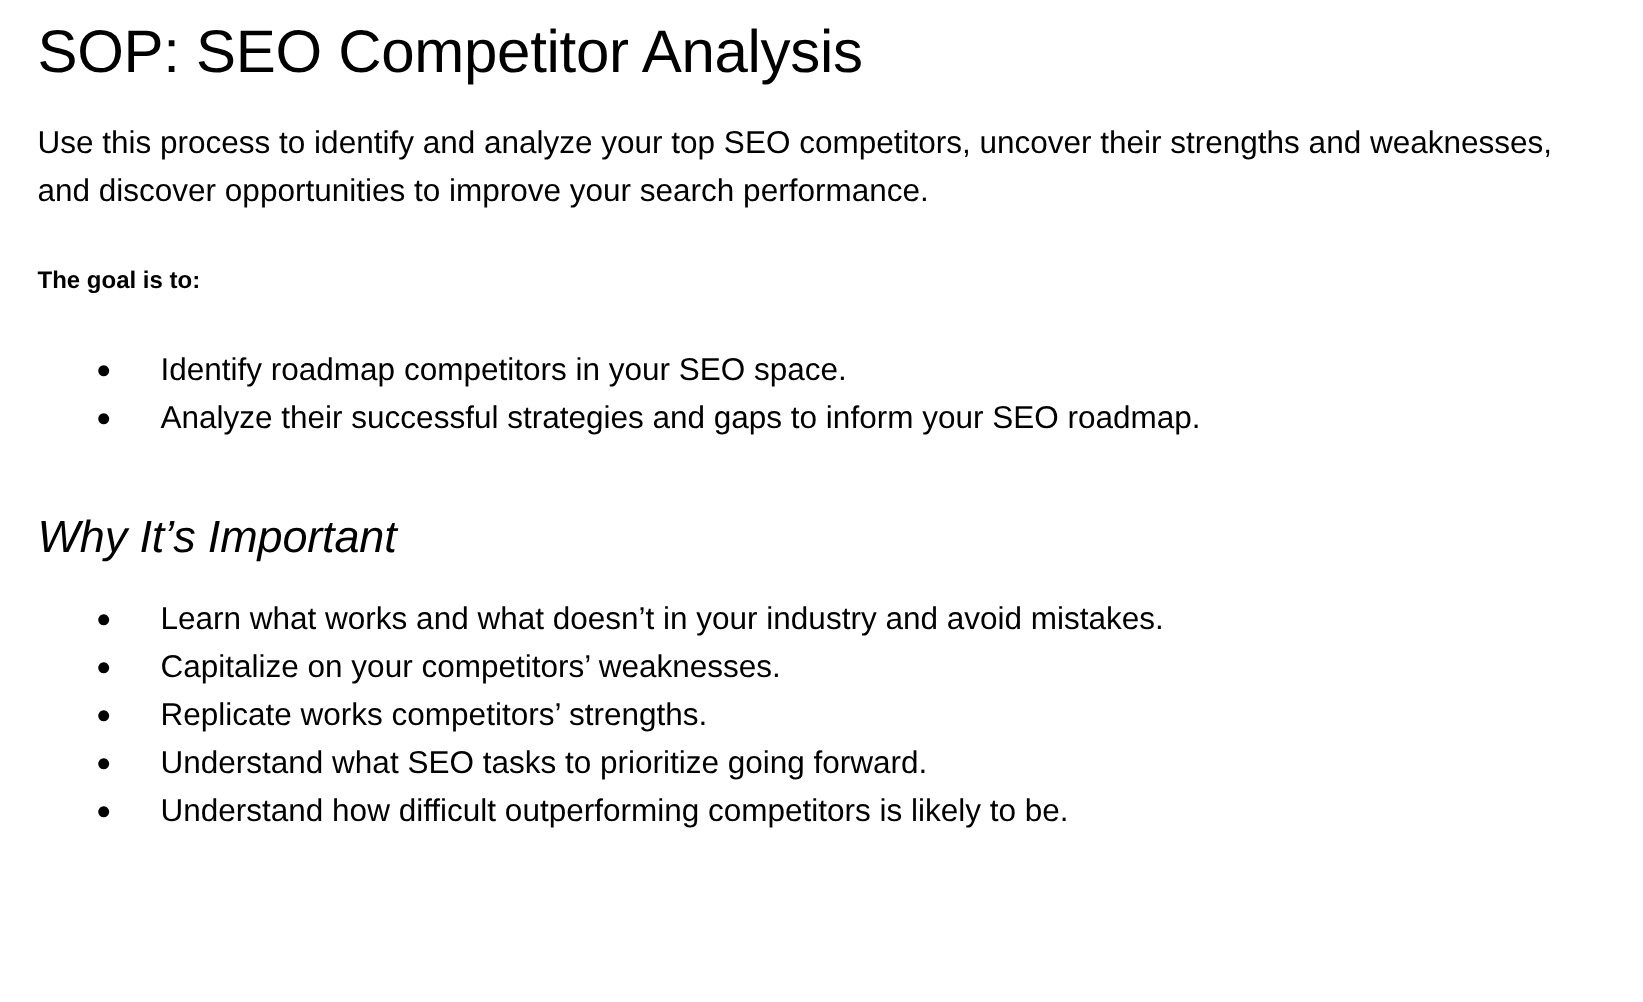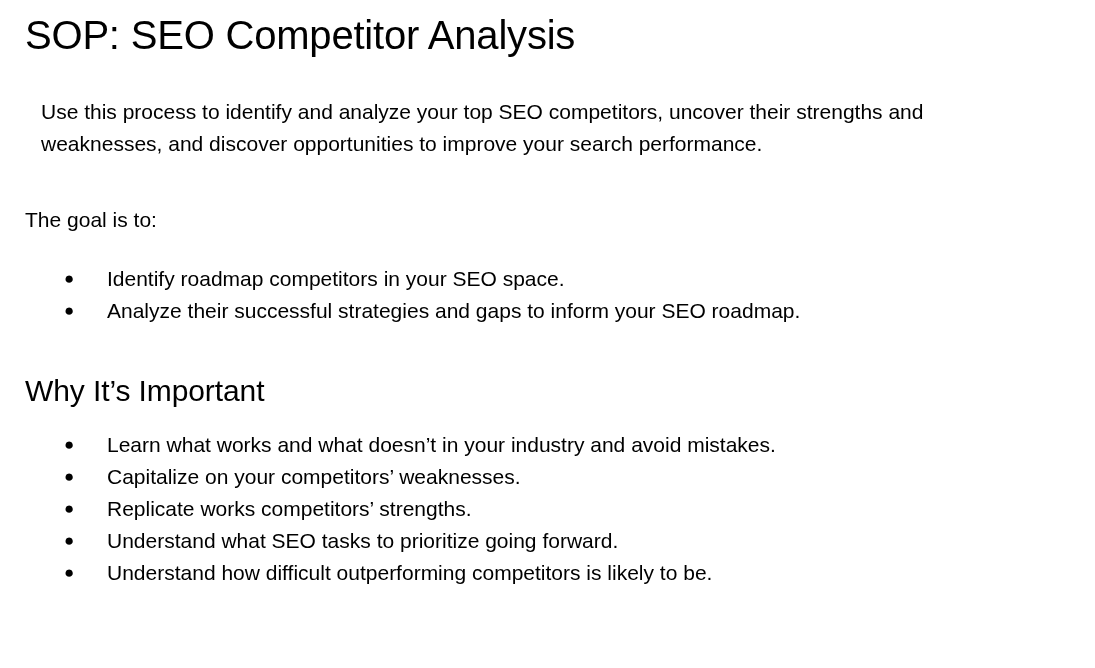--- a/index.html
+++ b/index.html
@@ -30,39 +30,39 @@
     line-height: 1.15;
     margin: 0;
     padding-top: 12px;
     letter-spacing: -0.2px;
   }
 
   .intro {
     font-size: 21px;
     font-weight: 400;
     line-height: 32px;
-    margin: 16px;
+    margin: 0;
     padding-top: 22px;
     max-width: 1040px;
   }
 
   .section-heading {
     font-size: 30px;
     font-weight: 400;
     line-height: 1.2;
     margin: 0;
     letter-spacing: -0.1px;
   }
 
   .heading-goal { padding-top: 44px; }
-  .heading-why  { padding-top: 46px; }
+  .heading-why  { padding-top: 46px; font-style: italic; }
 
   .lead {
-    font-size: 21px;
-    font-weight: 400;
+    font-size: 16px;
+    font-weight: 700;
     line-height: 32px;
     margin: 0;
     padding-top: 28px;
   }
 
   ul.bullets {
     list-style: none;
     margin: 0;
     padding: 0;
   }

